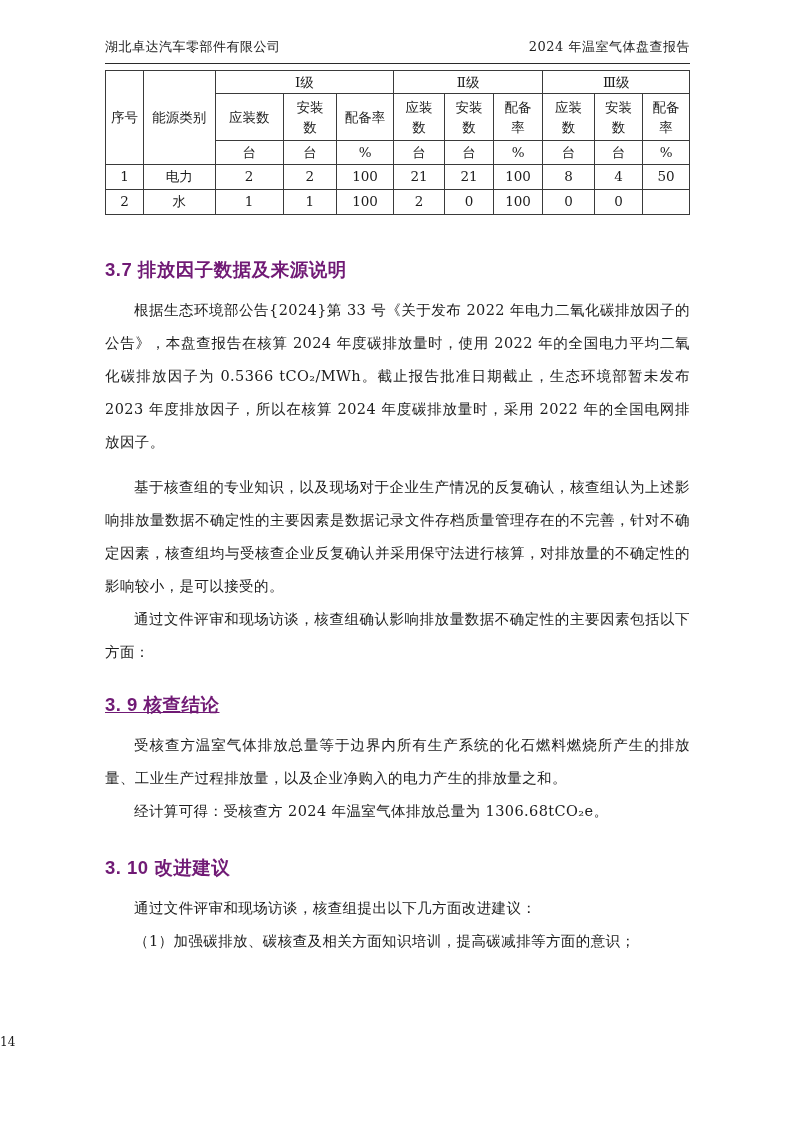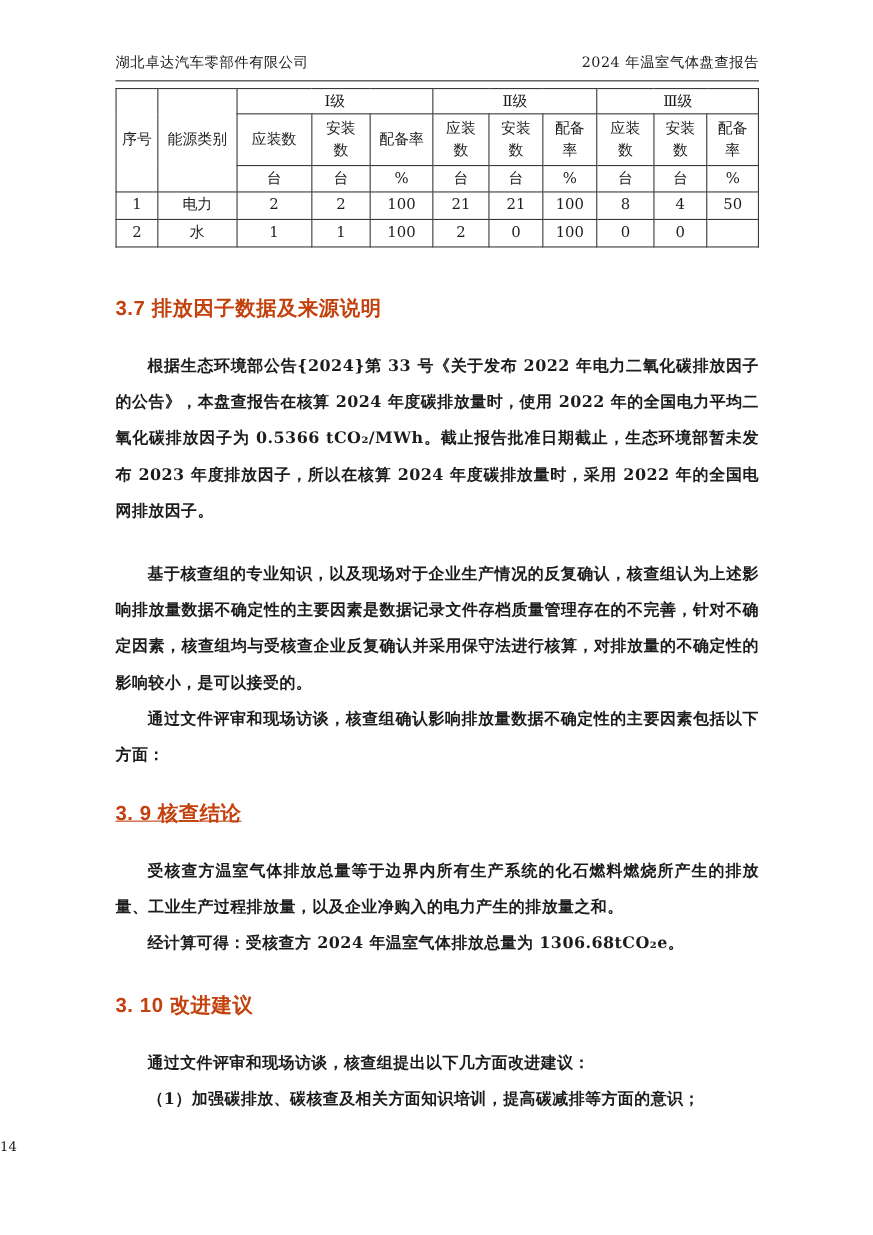--- a/index.html
+++ b/index.html
@@ -7,21 +7,21 @@
   body {
     width: 794px;
     font-family: "DejaVu Serif", "Liberation Serif", serif;
     color: #1c1c1c;
   }
   .page {
     position: relative;
     width: 794px;
     height: 1123px;
     background: #ffffff;
-    padding: 48px 104px 0 105px;
+    padding: 38px 104px 0 105px;
     overflow: hidden;
   }
   
   .doc-header {
     display: flex;
     justify-content: space-between;
     align-items: flex-end;
     font-size: 13px;
     letter-spacing: 0.5px;
     padding-bottom: 7px;
@@ -52,27 +52,27 @@
   td.group-cell   { height: 21px; }
   td.subhead-cell { height: 47px; white-space: pre-line; }
   td.unit-cell    { height: 20px; }
   tr.data-row td  { height: 25px; }
   
   .section-heading {
     font-family: "Liberation Sans", "DejaVu Sans", sans-serif;
     font-weight: bold;
     font-size: 18.5px;
     letter-spacing: 0.5px;
-    color: #c2410c;
+    color: #701a75;
   }
   .sec-37 .section-heading { margin-top: 42px; }
   .sec-38 .section-heading { margin-top: 26px; }
   .sec-39 .section-heading { margin-top: 23px; text-decoration: underline; }
   .sec-310 .section-heading { margin-top: 27px; }
-  .section-body { margin-top: 24px; font-weight: bold; }
+  .section-body { margin-top: 12px; }
   .para {
     font-size: 14.5px;
     line-height: 33px;
     text-align: justify;
     text-indent: 2em;
     letter-spacing: 0.4px;
   }
   
   .doc-footer {
     position: absolute;

